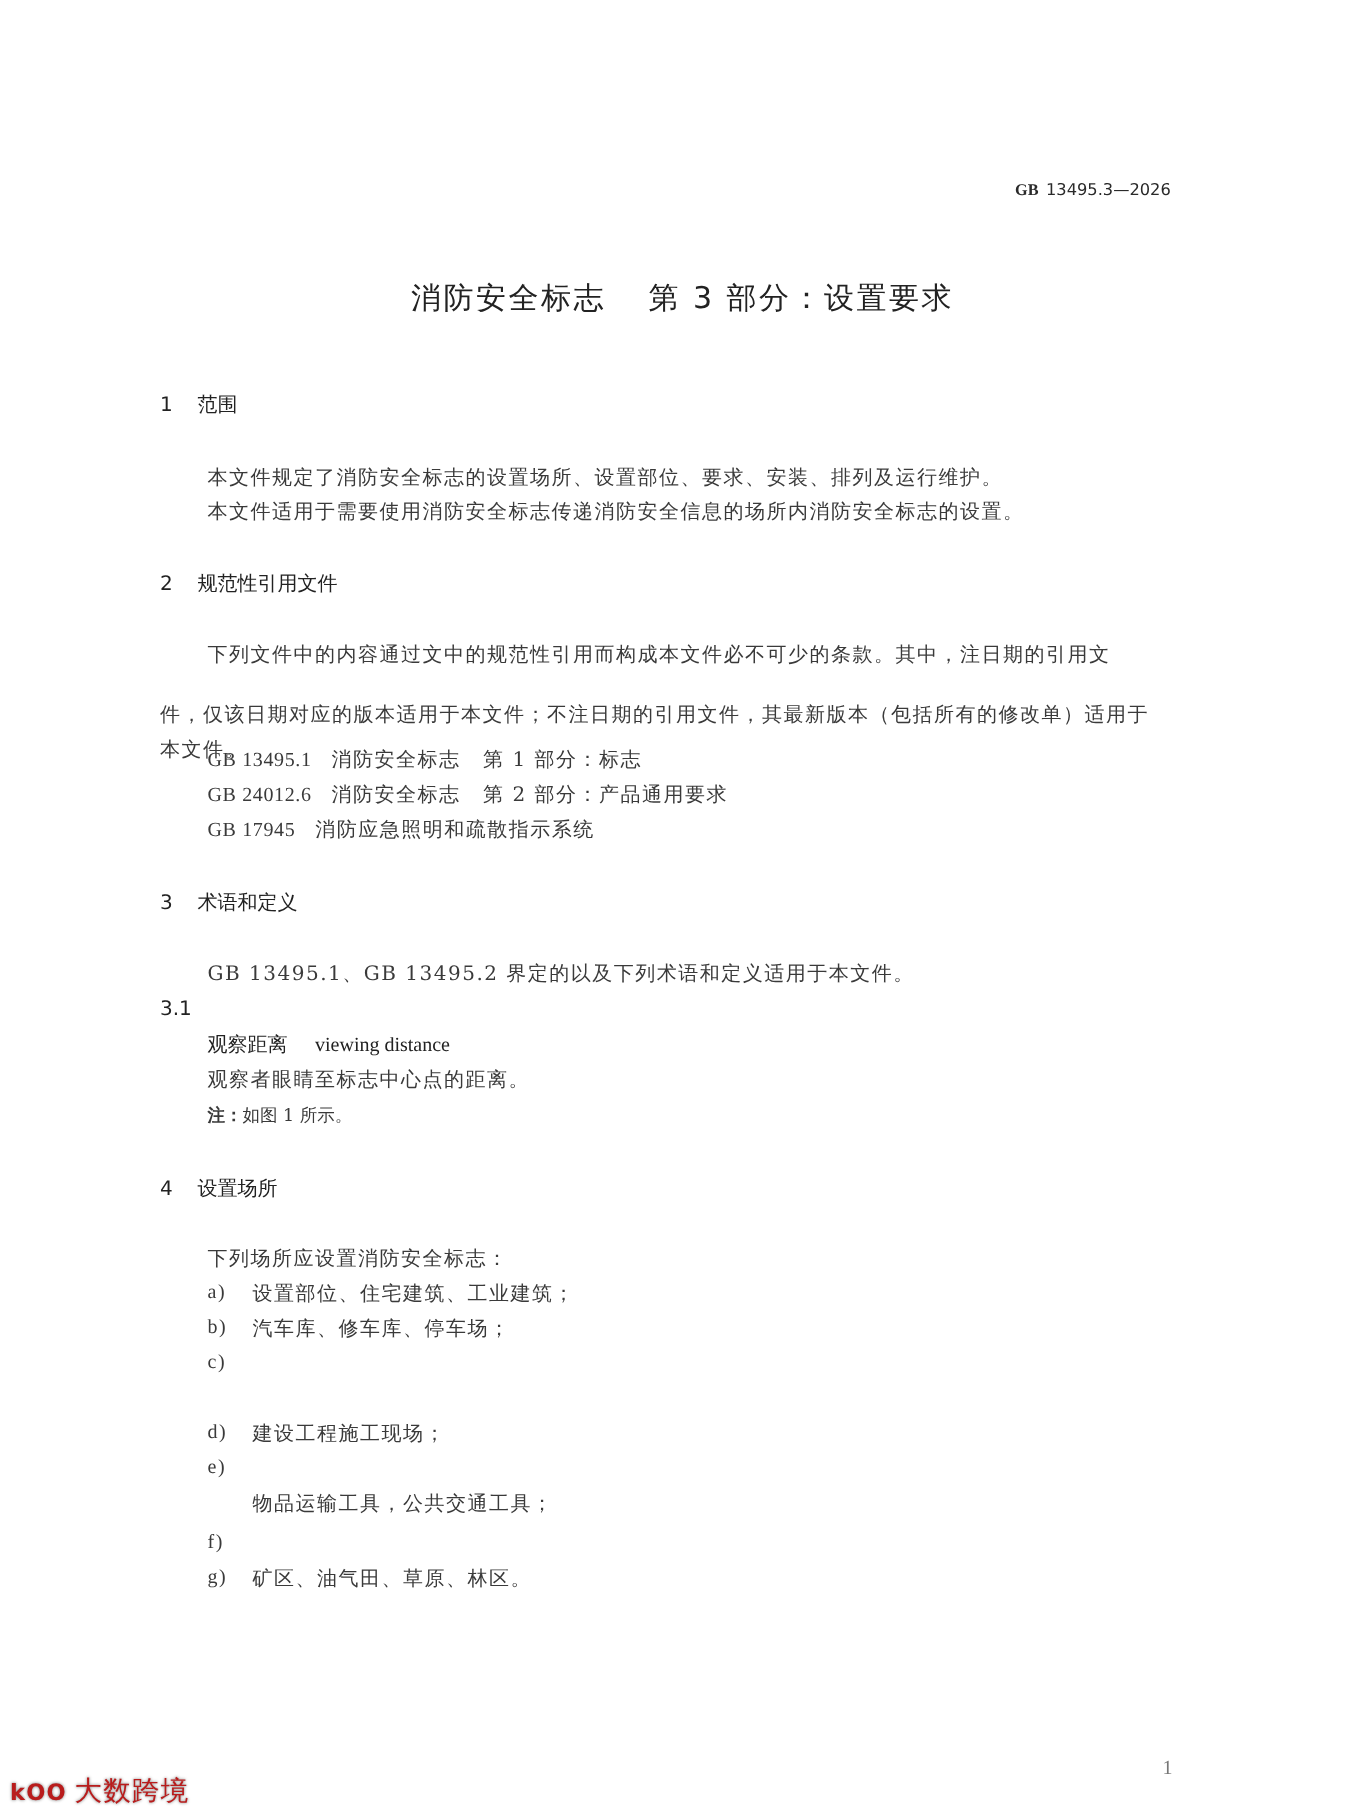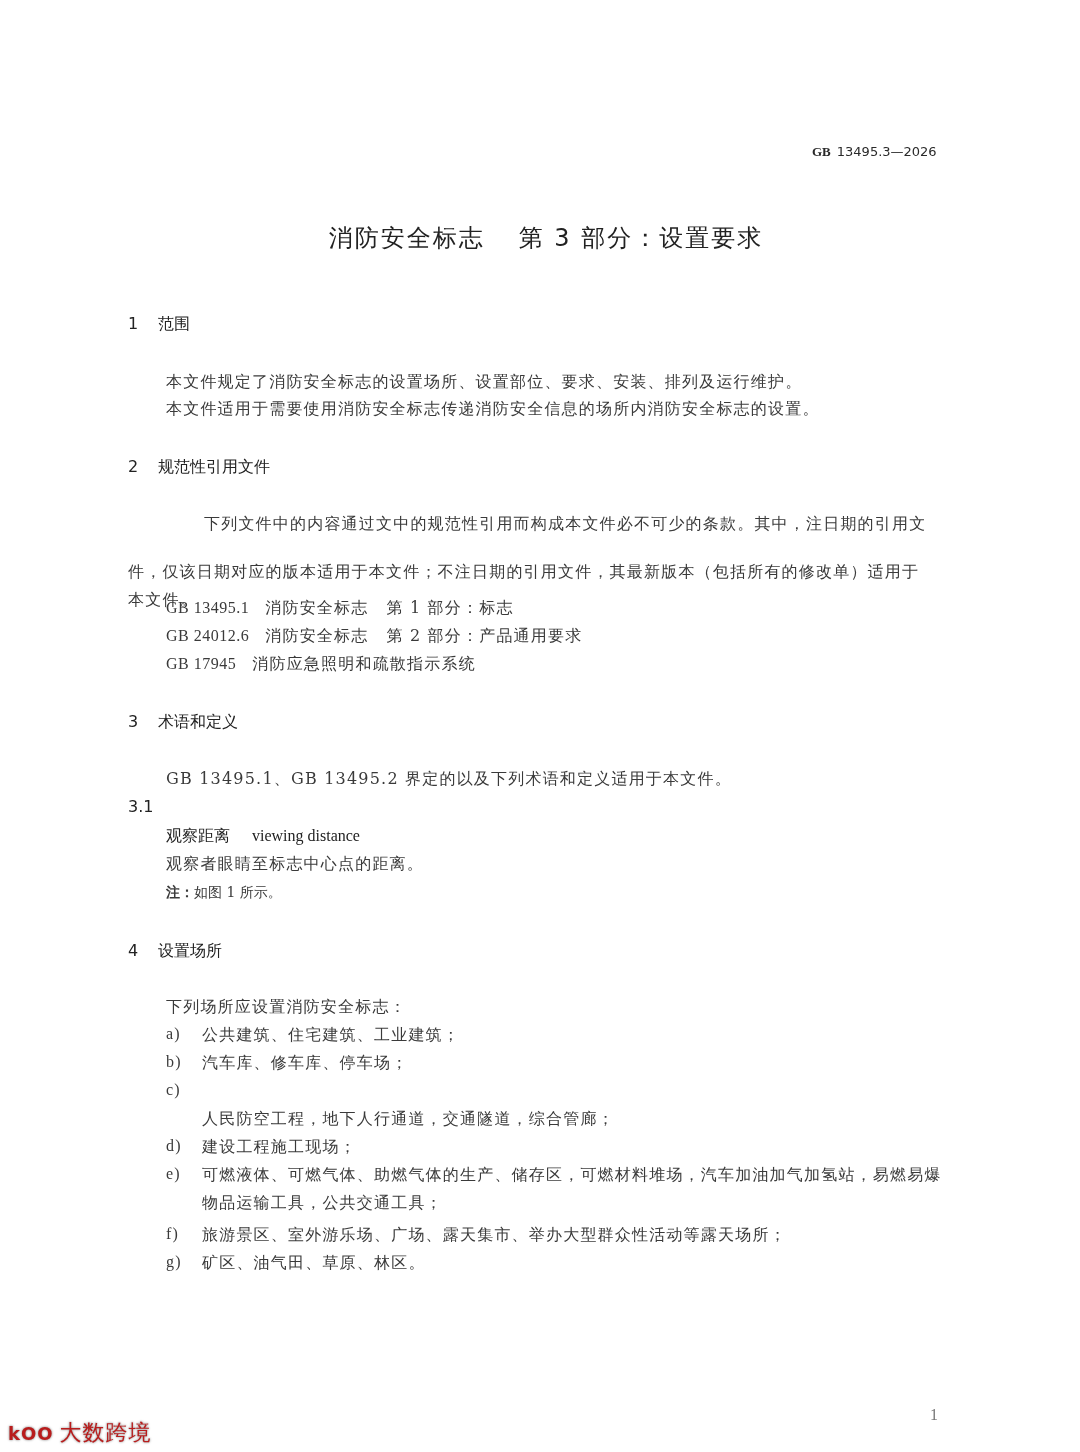--- a/index.html
+++ b/index.html
@@ -45,21 +45,21 @@
 
 <div class="abs h" style="top:314px;">
   <span class="n">1</span><span class="t">范围</span>
 </div>
 <div class="abs p p1" style="top:372px;">本文件规定了消防安全标志的设置场所、设置部位、要求、安装、排列及运行维护。</div>
 <div class="abs p p1" style="top:399px;">本文件适用于需要使用消防安全标志传递消防安全信息的场所内消防安全标志的设置。</div>
 
 <div class="abs h" style="top:457px;">
   <span class="n">2</span><span class="t">规范性引用文件</span>
 </div>
-<div class="abs p p1" style="top:514px;margin-left:38px;">下列文件中的内容通过文中的规范性引用而构成本文件必不可少的条款。其中，注日期的引用文</div>
+<div class="abs p p1" style="top:514px;">下列文件中的内容通过文中的规范性引用而构成本文件必不可少的条款。其中，注日期的引用文</div>
 <div class="abs p p0" style="top:542px;">件，仅该日期对应的版本适用于本文件；不注日期的引用文件，其最新版本（包括所有的修改单）适用于</div>
 <div class="abs p p0" style="top:570px;">本文件。</div>
 
 <div class="abs p p1 ref" style="top:598px;">
   <span class="code">GB 13495.1</span><span>消防安全标志</span><span class="gap"></span><span>第 1 部分：标志</span>
 </div>
 <div class="abs p p1 ref" style="top:626px;">
   <span class="code">GB 24012.6</span><span>消防安全标志</span><span class="gap"></span><span>第 2 部分：产品通用要求</span>
 </div>
 <div class="abs p p1 ref" style="top:654px;">
@@ -79,42 +79,39 @@
   <b>注：</b><span>如图 1 所示。</span>
 </div>
 
 <div class="abs h" style="top:941px;">
   <span class="n">4</span><span class="t">设置场所</span>
 </div>
 <div class="abs p p1" style="top:997px;">下列场所应设置消防安全标志：</div>
 
 <div class="abs li" style="left:166px; top:1025px; width:800px; height:24px;">
   <span class="mk">a)</span>
-    <span class="tx">公共建筑、住宅建筑、工业建筑；</span>
+    <span class="tx">设置部位、住宅建筑、工业建筑；</span>
 </div>
 <div class="abs li" style="left:166px; top:1053px; width:800px; height:24px;">
   <span class="mk">b)</span>
     <span class="tx">汽车库、修车库、停车场；</span>
 </div>
 <div class="abs li" style="left:166px; top:1081px; width:800px; height:52px;">
   <span class="mk">c)</span>
-  <span class="tx" style="top:28px;">人民防空工程，地下人行通道，交通隧道，综合管廊；</span>
 </div>
 <div class="abs li" style="left:166px; top:1137px; width:800px; height:24px;">
   <span class="mk">d)</span>
     <span class="tx">建设工程施工现场；</span>
 </div>
 <div class="abs li" style="left:166px; top:1165px; width:800px; height:52px;">
   <span class="mk">e)</span>
-    <span class="tx">可燃液体、可燃气体、助燃气体的生产、储存区，可燃材料堆场，汽车加油加气加氢站，易燃易爆</span>
   <span class="tx" style="top:28px;">物品运输工具，公共交通工具；</span>
 </div>
 <div class="abs li" style="left:166px; top:1225px; width:800px; height:24px;">
   <span class="mk">f)</span>
-    <span class="tx">旅游景区、室外游乐场、广场、露天集市、举办大型群众性活动等露天场所；</span>
 </div>
 <div class="abs li" style="left:166px; top:1253px; width:800px; height:24px;">
   <span class="mk">g)</span>
     <span class="tx">矿区、油气田、草原、林区。</span>
 </div>
 
 <div class="abs pagenum">1</div>
 <div class="abs watermark">
   <span class="logo">kOO</span><span>大数跨境</span>
 </div>

